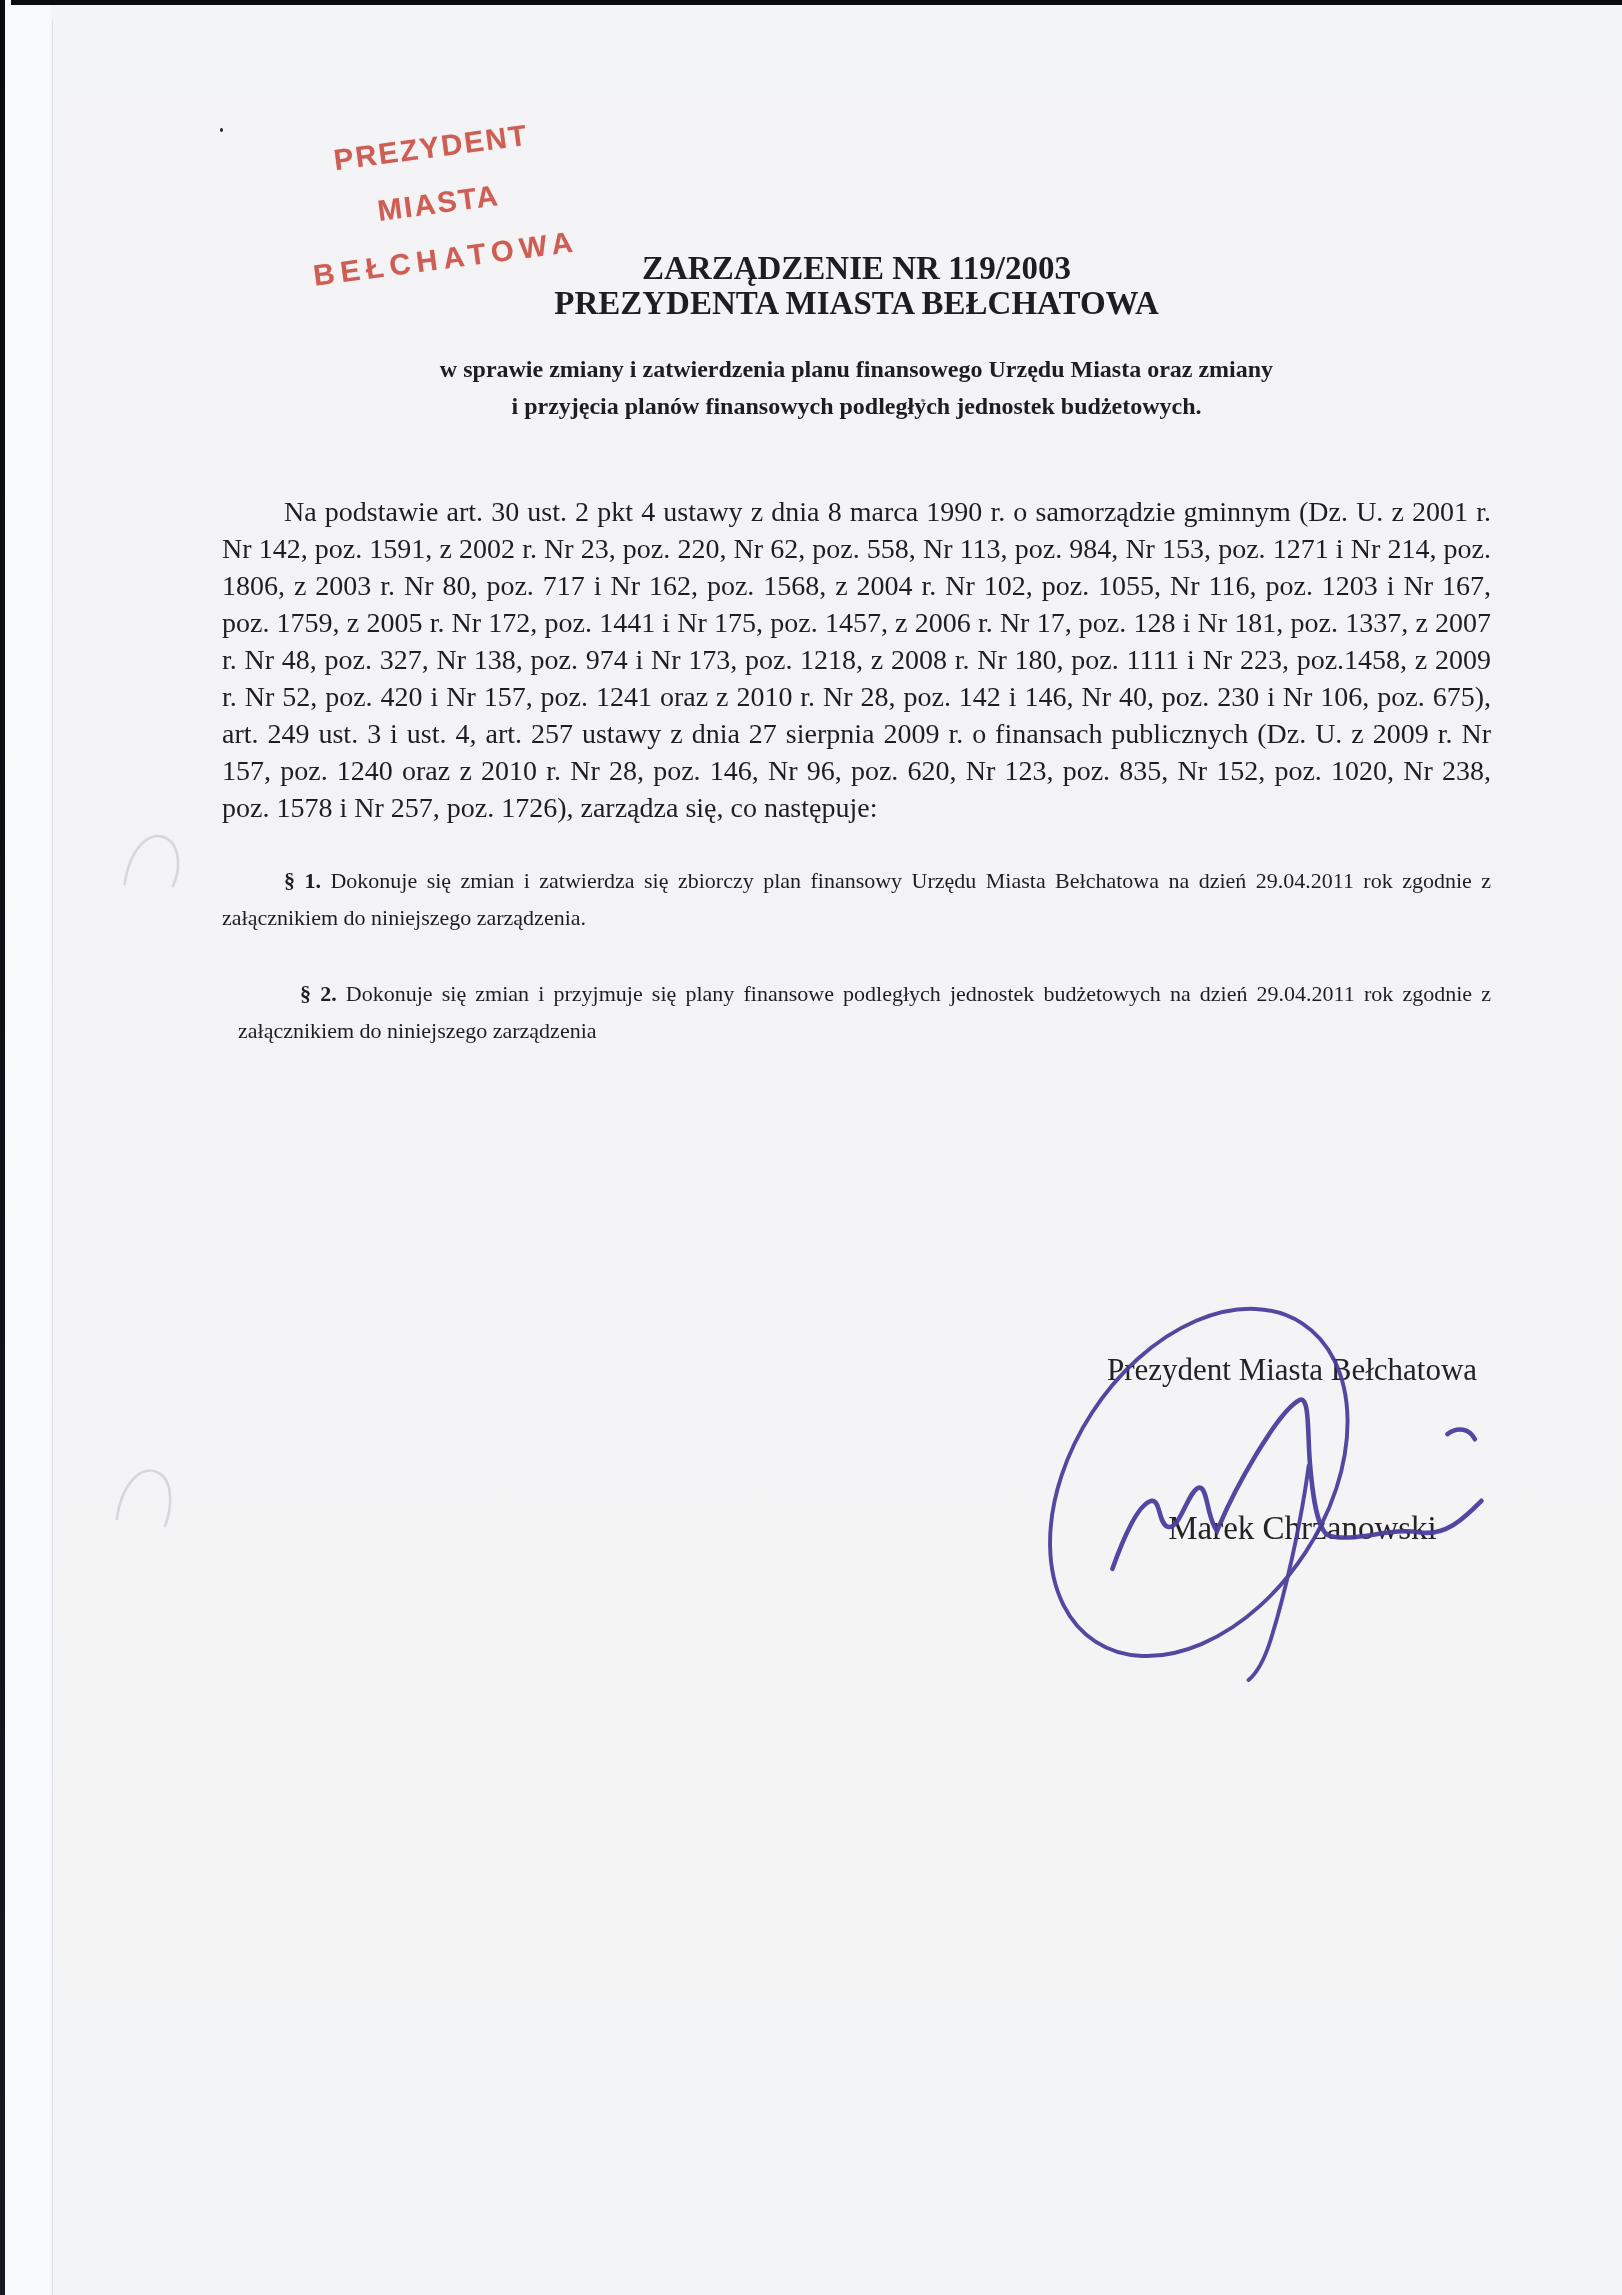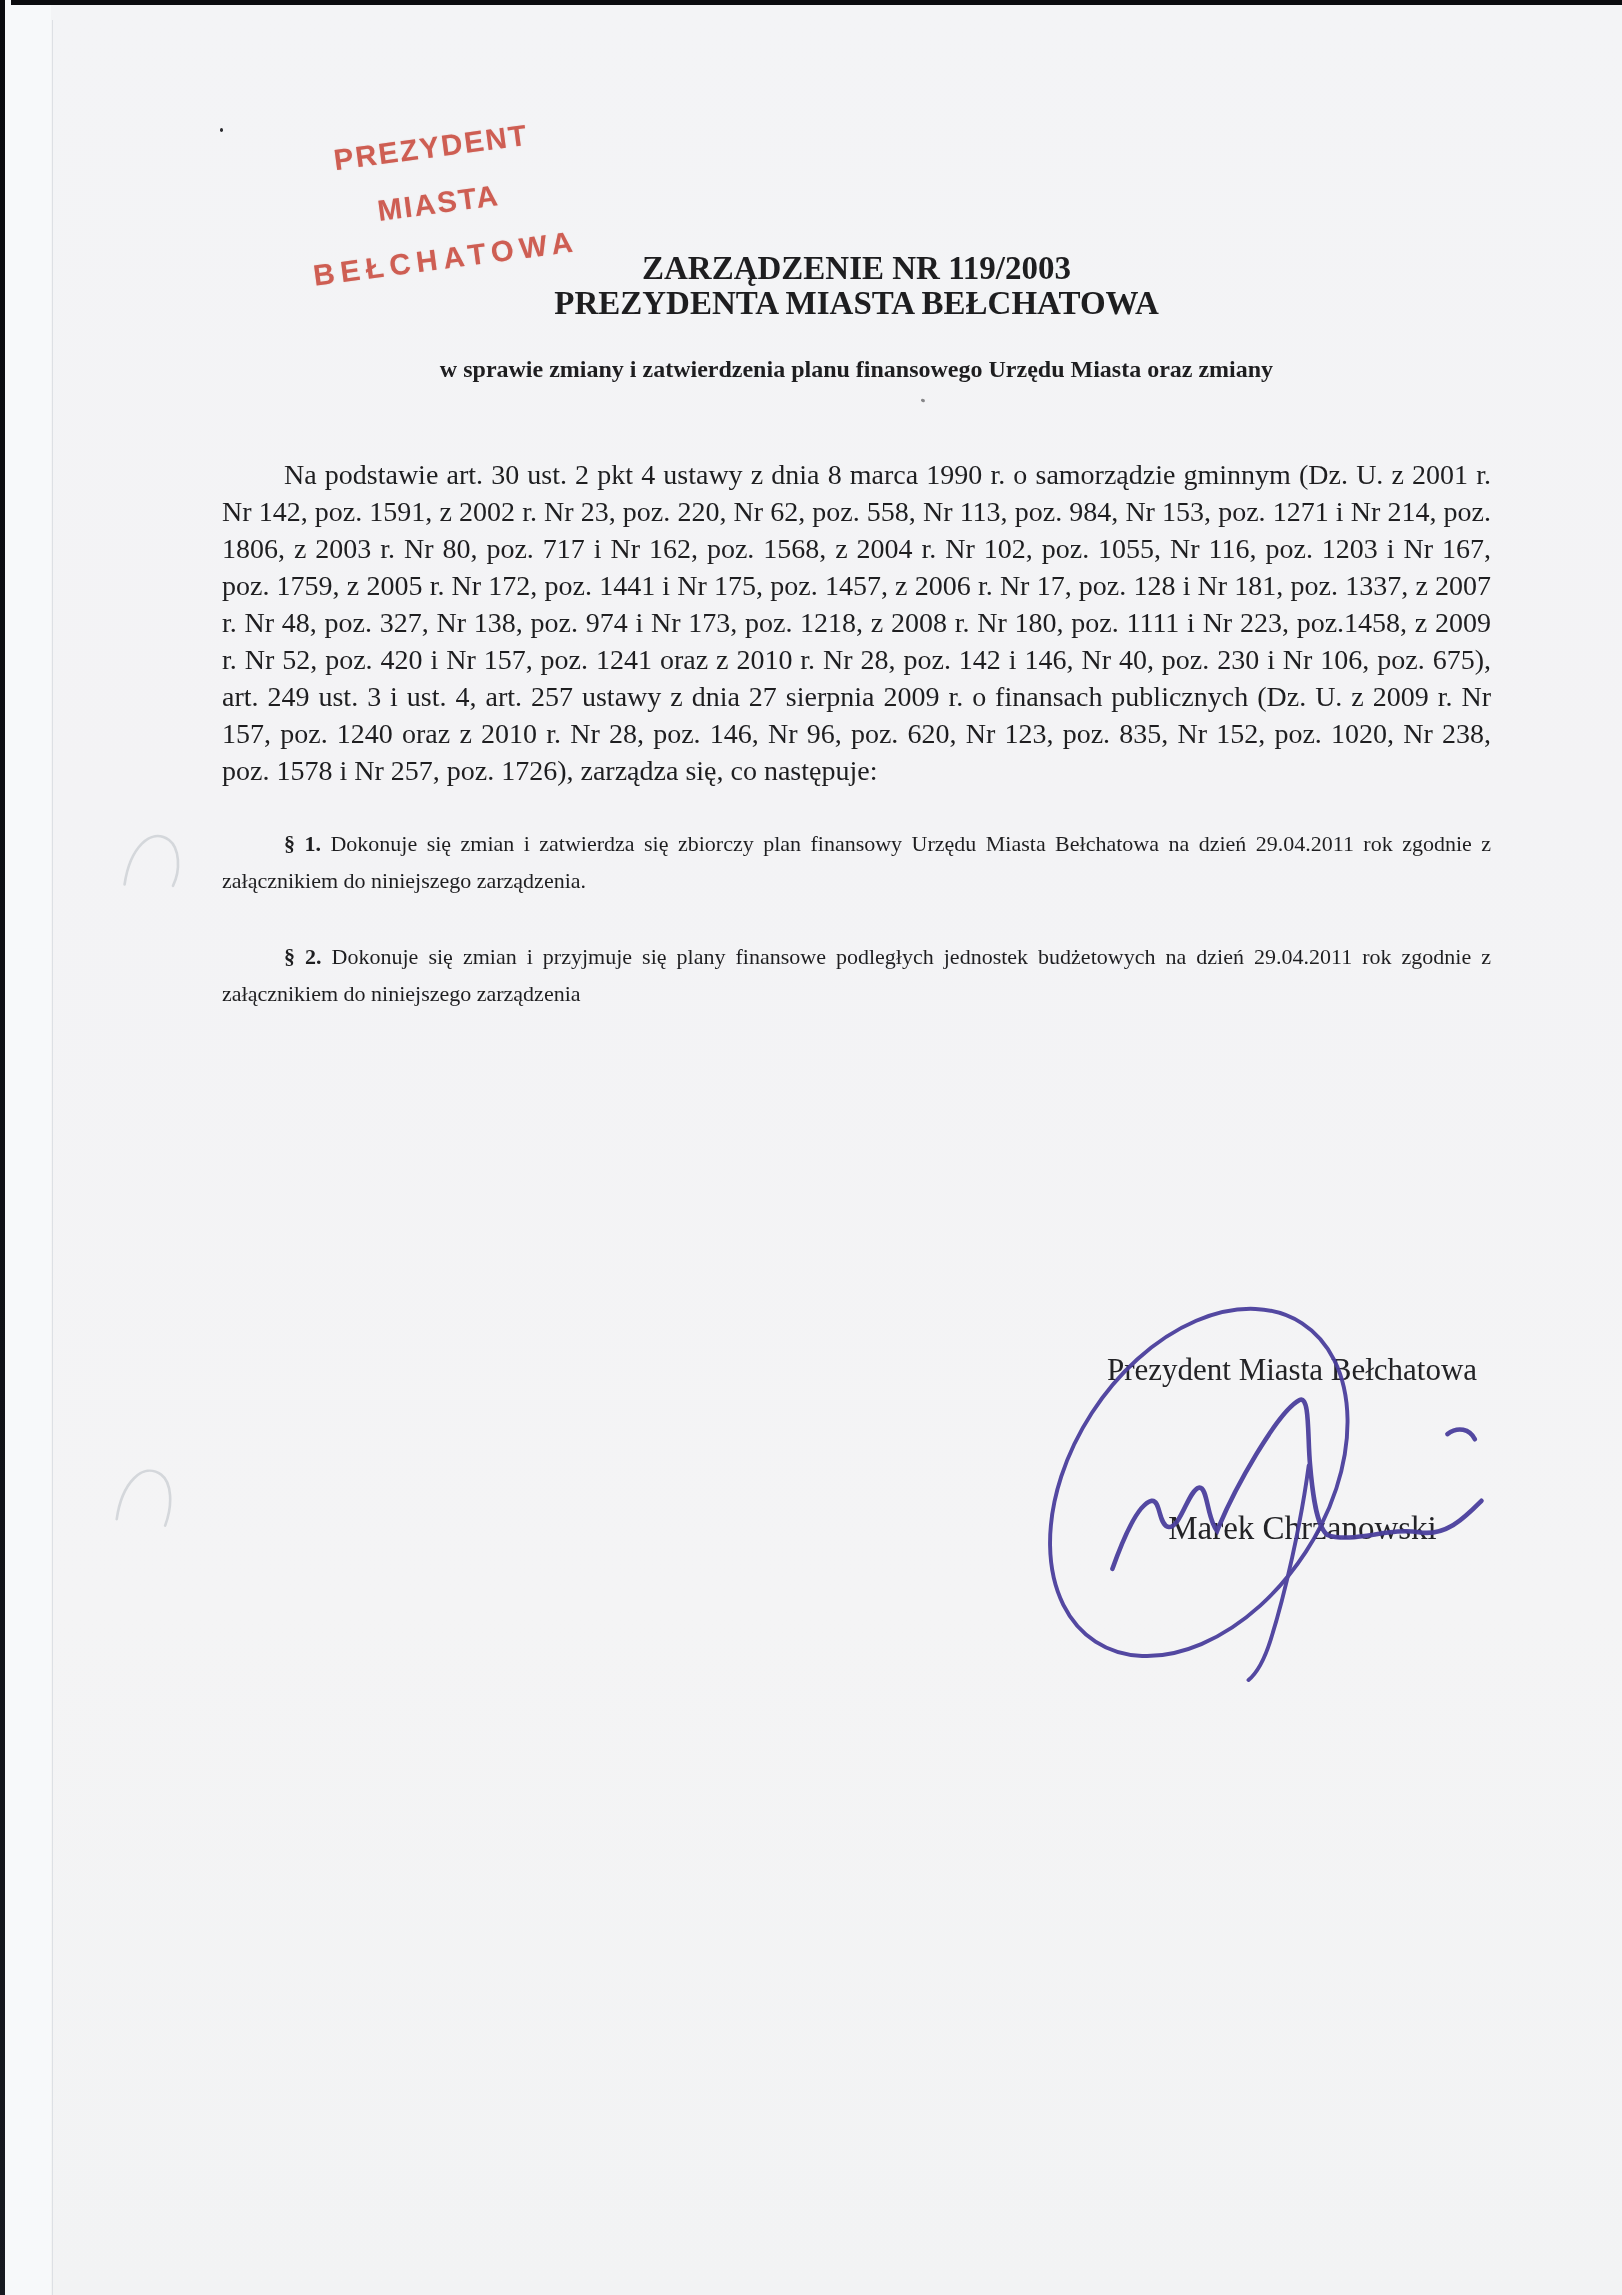--- a/index.html
+++ b/index.html
@@ -64,21 +64,21 @@
     text-align:justify;
     text-indent:62px;
   }
   .section {
     font-size:22px; line-height:37px;
     text-align:justify;
     text-indent:62px;
   }
   .section .secnum { font-weight:bold; }
   .sec1 { margin:36px 0 0 0; }
-  .sec2 { margin:39px 0 0 0; }
+  .sec2 { margin:39px 0 0 16px; }
   .sec3 { margin:37px 0 0 0; }
 
   
   .sig-title {
     position:absolute; left:1063px; top:1352px; width:458px;
     text-align:center; font-size:31px; line-height:35px; color:#232326;
   }
   .sig-name {
     position:absolute; left:1103px; top:1510px; width:399px;
     text-align:center; font-size:33px; line-height:37px; color:#232326;
@@ -102,20 +102,21 @@
     <div class="stamp-line2">BEŁCHATOWA</div>
   </div>
 
   <div class="content">
     <div class="title-line">ZARZĄDZENIE NR 119/2003</div>
     <div class="title-line">PREZYDENTA MIASTA BEŁCHATOWA</div>
 
 
     <div class="subject">
       <div class="subject-line">w sprawie zmiany i zatwierdzenia planu finansowego Urzędu Miasta oraz zmiany</div>
+      <div class="subject-line">i przyjęcia planów finansowych podległych jednostek budżetowych.</div>
     </div>
 
     <p class="preamble">Na podstawie art. 30 ust. 2 pkt 4 ustawy z dnia 8 marca 1990 r. o samorządzie gminnym (Dz. U. z 2001 r. Nr 142, poz. 1591, z 2002 r. Nr 23, poz. 220, Nr 62, poz. 558, Nr 113, poz. 984, Nr 153, poz. 1271 i Nr 214, poz. 1806, z 2003 r. Nr 80, poz. 717 i Nr 162, poz. 1568, z 2004 r. Nr 102, poz. 1055, Nr 116, poz. 1203 i Nr 167, poz. 1759, z 2005 r. Nr 172, poz. 1441 i Nr 175, poz. 1457, z 2006 r. Nr 17, poz. 128 i Nr 181, poz. 1337, z 2007 r. Nr 48, poz. 327, Nr 138, poz. 974 i Nr 173, poz. 1218, z 2008 r. Nr 180, poz. 1111 i Nr 223, poz.1458, z 2009 r. Nr 52, poz. 420 i Nr 157, poz. 1241 oraz z 2010 r. Nr 28, poz. 142 i 146, Nr 40, poz. 230 i Nr 106, poz. 675), art. 249 ust. 3 i ust. 4, art. 257 ustawy z dnia 27 sierpnia 2009 r. o finansach publicznych (Dz. U. z 2009 r. Nr 157, poz. 1240 oraz z 2010 r. Nr 28, poz. 146, Nr 96, poz. 620, Nr 123, poz. 835, Nr 152, poz. 1020, Nr 238, poz. 1578 i Nr 257, poz. 1726), zarządza się, co następuje:</p>
 
     <p class="section sec1"><span class="secnum">§ 1.</span> <span>Dokonuje się zmian i zatwierdza się zbiorczy plan finansowy Urzędu Miasta Bełchatowa na dzień 29.04.2011 rok zgodnie z załącznikiem do niniejszego zarządzenia.</span></p>
 
     <p class="section sec2"><span class="secnum">§ 2.</span> <span>Dokonuje się zmian i przyjmuje się plany finansowe podległych jednostek budżetowych na dzień 29.04.2011 rok zgodnie z załącznikiem do niniejszego zarządzenia</span></p>
 
   </div>
 

